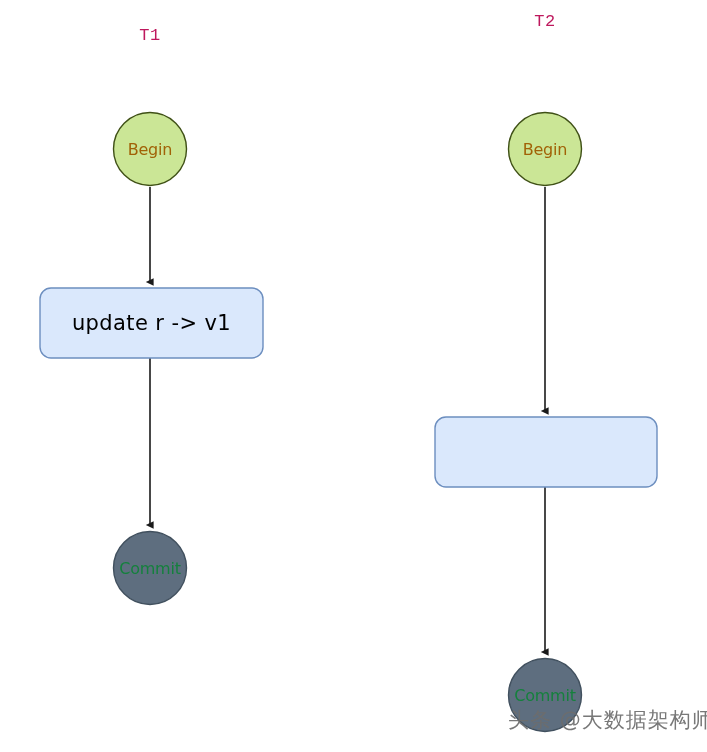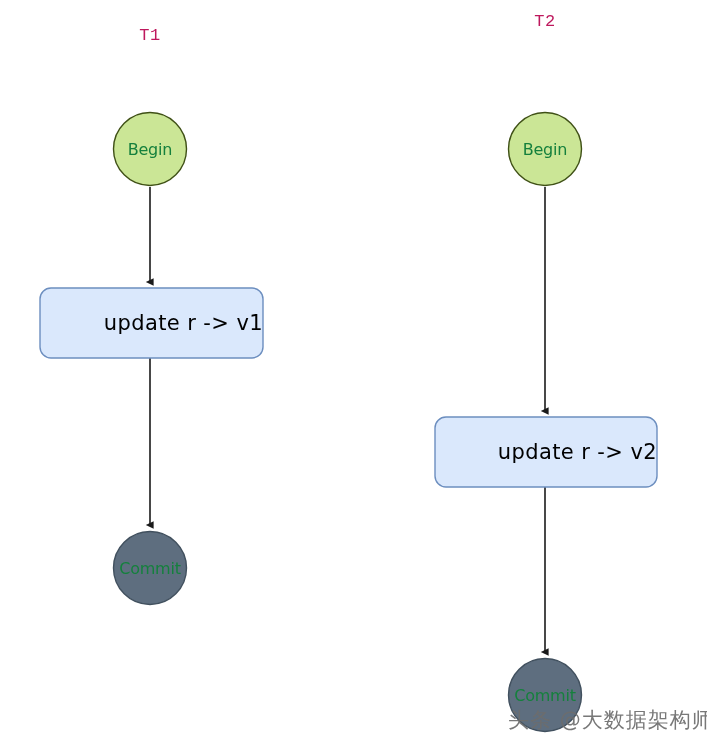--- a/index.html
+++ b/index.html
@@ -41,27 +41,26 @@
     position: absolute;
     text-align: center;
     white-space: nowrap;
     font-family: "DejaVu Sans", sans-serif;
     pointer-events: none;
   }
   .circle-label {
     font-size: 16px;
     letter-spacing: -0.2px;
   }
-  .label-begin { color: #15803d; }
+  .label-begin { color: #a16207; }
   .label-commit { color: #15803d; }
   .box-label {
     font-size: 21px;
     color: #000000;
     letter-spacing: 0.4px;
-    text-align: right;
   }
 
   #watermark {
     position: absolute;
     left: 508px;
     top: 706px;
     font-family: "DejaVu Sans", sans-serif;
     font-size: 21px;
     color: #6d6d6d;
     white-space: nowrap;
@@ -100,19 +99,18 @@
   <div class="col-title" id="title-t2">T2</div>
 
   <div class="node-label circle-label label-begin" style="left:100px; top:140px; width:100px;">Begin</div>
 
   <div class="node-label box-label" style="left:40px; top:311px; width:223px;">update r -&gt; v1</div>
 
   <div class="node-label circle-label label-commit" style="left:100px; top:559px; width:100px;">Commit</div>
 
   <div class="node-label circle-label label-begin" style="left:495px; top:140px; width:100px;">Begin</div>
 
-  <div class="node-label box-label" style="left:435px; top:440px; width:222px;">update r -&gt; v2</div>
 
   <div class="node-label circle-label label-commit" style="left:495px; top:686px; width:100px;">Commit</div>
 
   <div id="watermark">头条 @大数据架构师</div>
 
 </div>
 
 </body></html>

